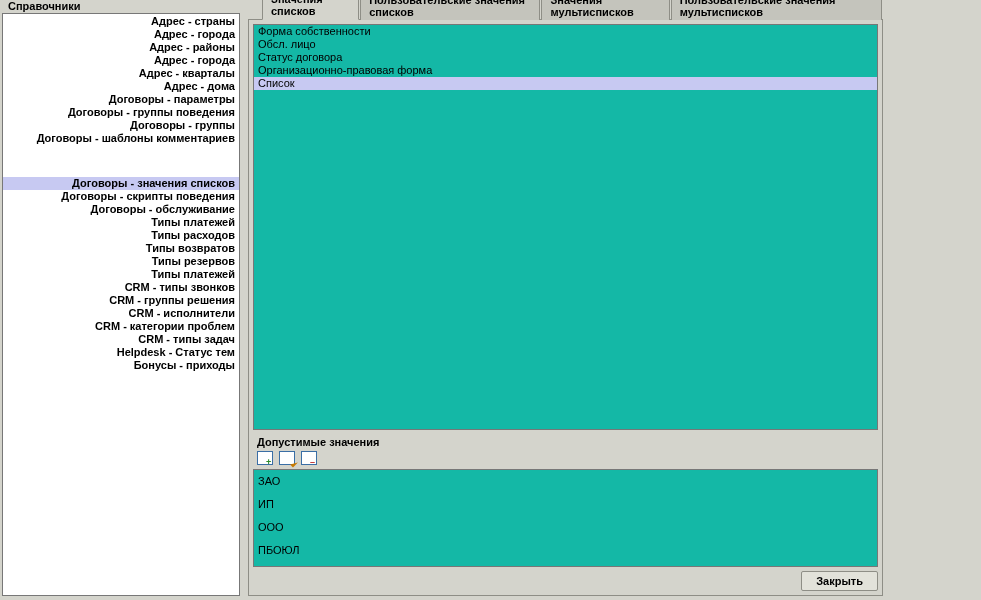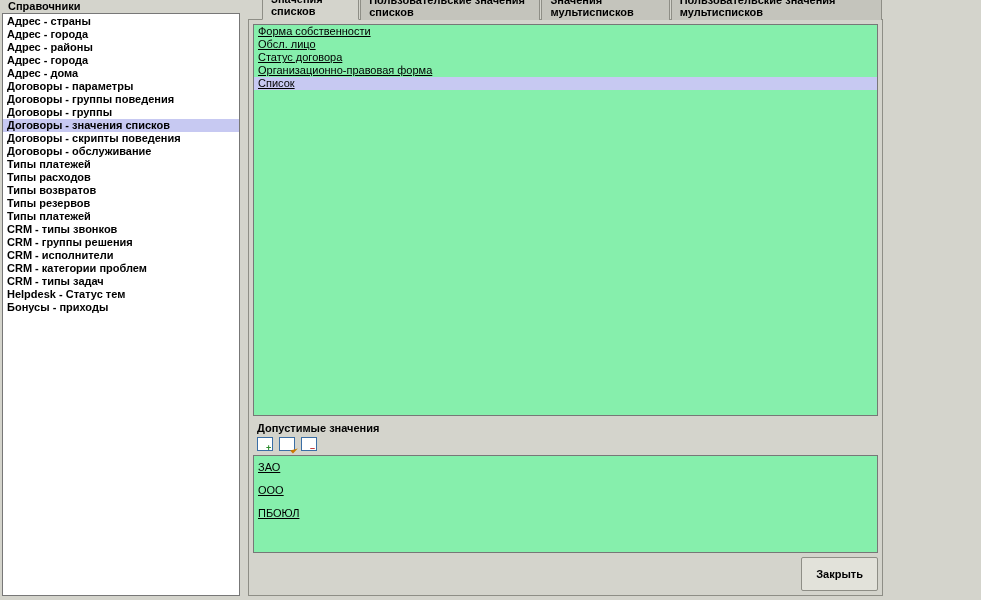--- a/index.html
+++ b/index.html
@@ -25,30 +25,32 @@
   .panel-title {
     font-weight: bold;
     padding: 0 0 1px 6px;
   }
   .dir-list {
     flex: 1;
     background: #fff;
     border: 1px solid #777;
     overflow-y: auto;
     padding: 1px 0;
+    text-align: right;
   }
   .dir-item {
     padding: 0 4px;
     font-weight: bold;
     line-height: 13px;
     white-space: nowrap;
     cursor: default;
   }
   .dir-item.selected {
     background: #c7c9f2;
+    margin-top: 32px;
   }
   
   .right-area {
     flex: 1;
     display: flex; flex-direction: column;
     padding-left: 8px;
     padding-top: 2px;
   }
   
   .tab-row {
@@ -80,24 +82,23 @@
   .tab-body {
     flex: 1;
     border: 1px solid #8e8e86;
     background: #d4d4cc;
     padding: 4px;
     display: flex; flex-direction: column;
     min-height: 0;
   }
   
   .list-box {
-    background: #86efac;
+    background: #14b8a6;
     border: 1px solid #777;
     overflow-y: auto;
-    text-decoration: underline;
   }
   .top-list { flex: 1; min-height: 100px; }
   .list-item {
     padding: 0 4px;
     line-height: 13px;
     white-space: nowrap;
     cursor: default;
   }
   .list-item.selected { background: #c7c9f2; }
   
@@ -146,44 +147,46 @@
   }
   
   .footer {
     display: flex;
     justify-content: flex-end;
     padding-top: 4px;
   }
   .btn {
     border: 1px solid #8e8e86;
     background: #e2e2da;
-    padding: 10px 14px;
+    padding: 3px 14px;
     font-weight: bold;
     border-radius: 2px;
     cursor: default;
     font-family: inherit;
     font-size: 11px;
   }
 </style>
 </head>
 <body>
 
 <div class="root">
 
   <div class="left-panel">
     <div class="panel-title">Справочники</div>
     <div class="dir-list" id="dir-list">
         <div class="dir-item">Адрес - страны</div>
         <div class="dir-item">Адрес - города</div>
         <div class="dir-item">Адрес - районы</div>
         <div class="dir-item">Адрес - города</div>
+        <div class="dir-item">Адрес - кварталы</div>
         <div class="dir-item">Адрес - дома</div>
         <div class="dir-item">Договоры - параметры</div>
         <div class="dir-item">Договоры - группы поведения</div>
         <div class="dir-item">Договоры - группы</div>
+        <div class="dir-item">Договоры - шаблоны комментариев</div>
         <div class="dir-item selected">Договоры - значения списков</div>
         <div class="dir-item">Договоры - скрипты поведения</div>
         <div class="dir-item">Договоры - обслуживание</div>
         <div class="dir-item">Типы платежей</div>
         <div class="dir-item">Типы расходов</div>
         <div class="dir-item">Типы возвратов</div>
         <div class="dir-item">Типы резервов</div>
         <div class="dir-item">Типы платежей</div>
         <div class="dir-item">CRM - типы звонков</div>
         <div class="dir-item">CRM - группы решения</div>
@@ -221,20 +224,21 @@
         <div class="tool-btn">
           <span class="mark-edit"></span>
         </div>
         <div class="tool-btn">
           <span class="mark-del">–</span>
         </div>
       </div>
 
       <div class="list-box values-list" id="values-list">
           <div class="value-item">ЗАО</div>
+          <div class="value-item">ИП</div>
           <div class="value-item">ООО</div>
           <div class="value-item">ПБОЮЛ</div>
         </div>
 
       <div class="footer">
         <button class="btn">Закрыть</button>
       </div>
     </div>
   </div>
 

